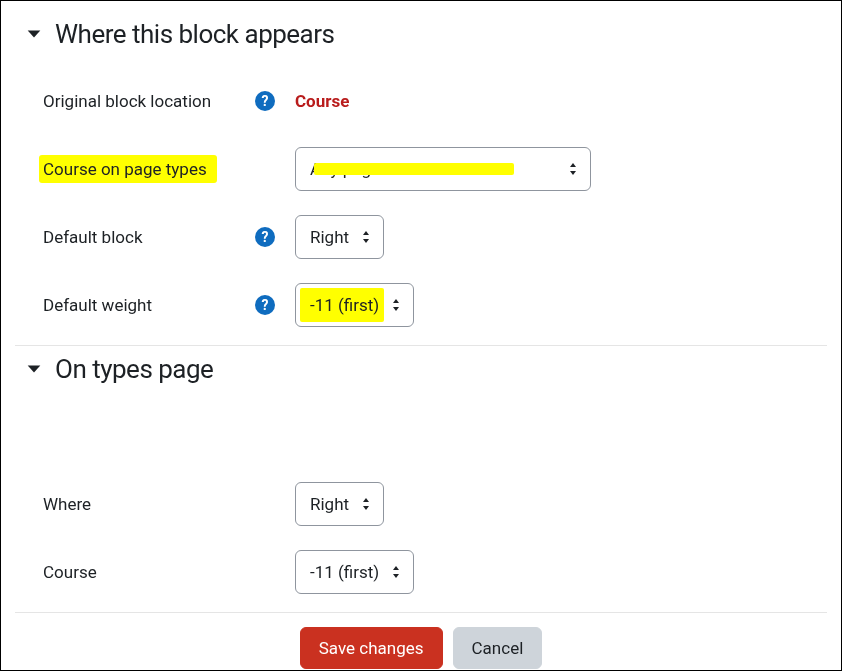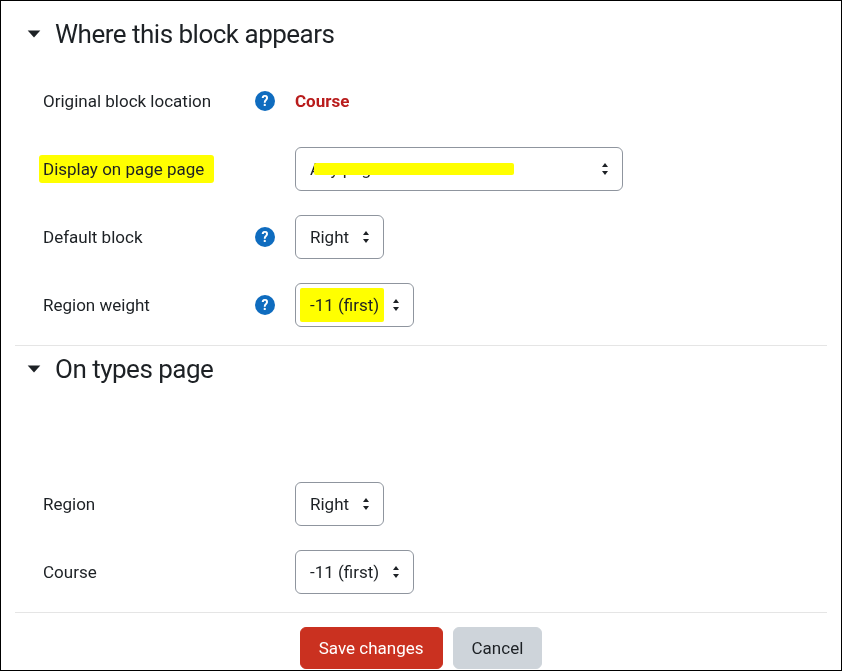--- a/index.html
+++ b/index.html
@@ -79,21 +79,21 @@
     background: #fff;
     padding: 9px 34px 9px 14px;
     font-size: 17px;
     color: #1d2125;
     position: relative;
     display: inline-flex;
     align-items: center;
     cursor: pointer;
     min-height: 44px;
   }
-  .select.wide { width: 328px; }
+  .select.wide { width: 296px; }
   .select .caret {
     position: absolute;
     right: 12px;
     top: 50%;
     transform: translateY(-50%);
     width: 10px; height: 14px;
   }
   .hl-label {
     background: #ffff00;
     padding: 4px 10px 4px 4px;
@@ -159,21 +159,21 @@
       <span class="lbl">Original block location</span>
       <span class="help-icon">?</span>
     </div>
     <div class="field-col">
       <span class="static-value">Course</span>
     </div>
   </div>
 
   <div class="form-row">
     <div class="label-col">
-      <span class="hl-label"><span class="lbl">Display on page page</span></span>
+      <span class="hl-label"><span class="lbl">Course on page types</span></span>
     </div>
     <div class="field-col">
       <div class="select wide">
         <span class="select-text hl-inner">Any page</span>
         <svg class="caret" viewBox="0 0 10 14">
             <path d="M2 5 L5 1 L8 5 Z M2 9 L5 13 L8 9 Z" fill="#1d2125"></path>
           </svg>
       </div>
     </div>
   </div>
@@ -188,21 +188,21 @@
         <span class="select-text">Right</span>
         <svg class="caret" viewBox="0 0 10 14">
             <path d="M2 5 L5 1 L8 5 Z M2 9 L5 13 L8 9 Z" fill="#1d2125"></path>
           </svg>
       </div>
     </div>
   </div>
 
   <div class="form-row">
     <div class="label-col">
-      <span class="lbl">Region weight</span>
+      <span class="lbl">Default weight</span>
       <span class="help-icon">?</span>
     </div>
     <div class="field-col">
       <div class="select weight-highlight">
         <span class="select-text">-11 (first)</span>
         <svg class="caret" viewBox="0 0 10 14">
             <path d="M2 5 L5 1 L8 5 Z M2 9 L5 13 L8 9 Z" fill="#1d2125"></path>
           </svg>
       </div>
     </div>
@@ -215,21 +215,21 @@
         <path d="M3 6 L10 14 L17 6 Z" fill="#1d2125"></path>
       </svg>
     <span class="section-title">On types page</span>
   </div>
 
   <div class="form-row">
   </div>
 
   <div class="form-row">
     <div class="label-col">
-      <span class="lbl">Region</span>
+      <span class="lbl">Where</span>
     </div>
     <div class="field-col">
       <div class="select">
         <span class="select-text">Right</span>
         <svg class="caret" viewBox="0 0 10 14">
             <path d="M2 5 L5 1 L8 5 Z M2 9 L5 13 L8 9 Z" fill="#1d2125"></path>
           </svg>
       </div>
     </div>
   </div>

